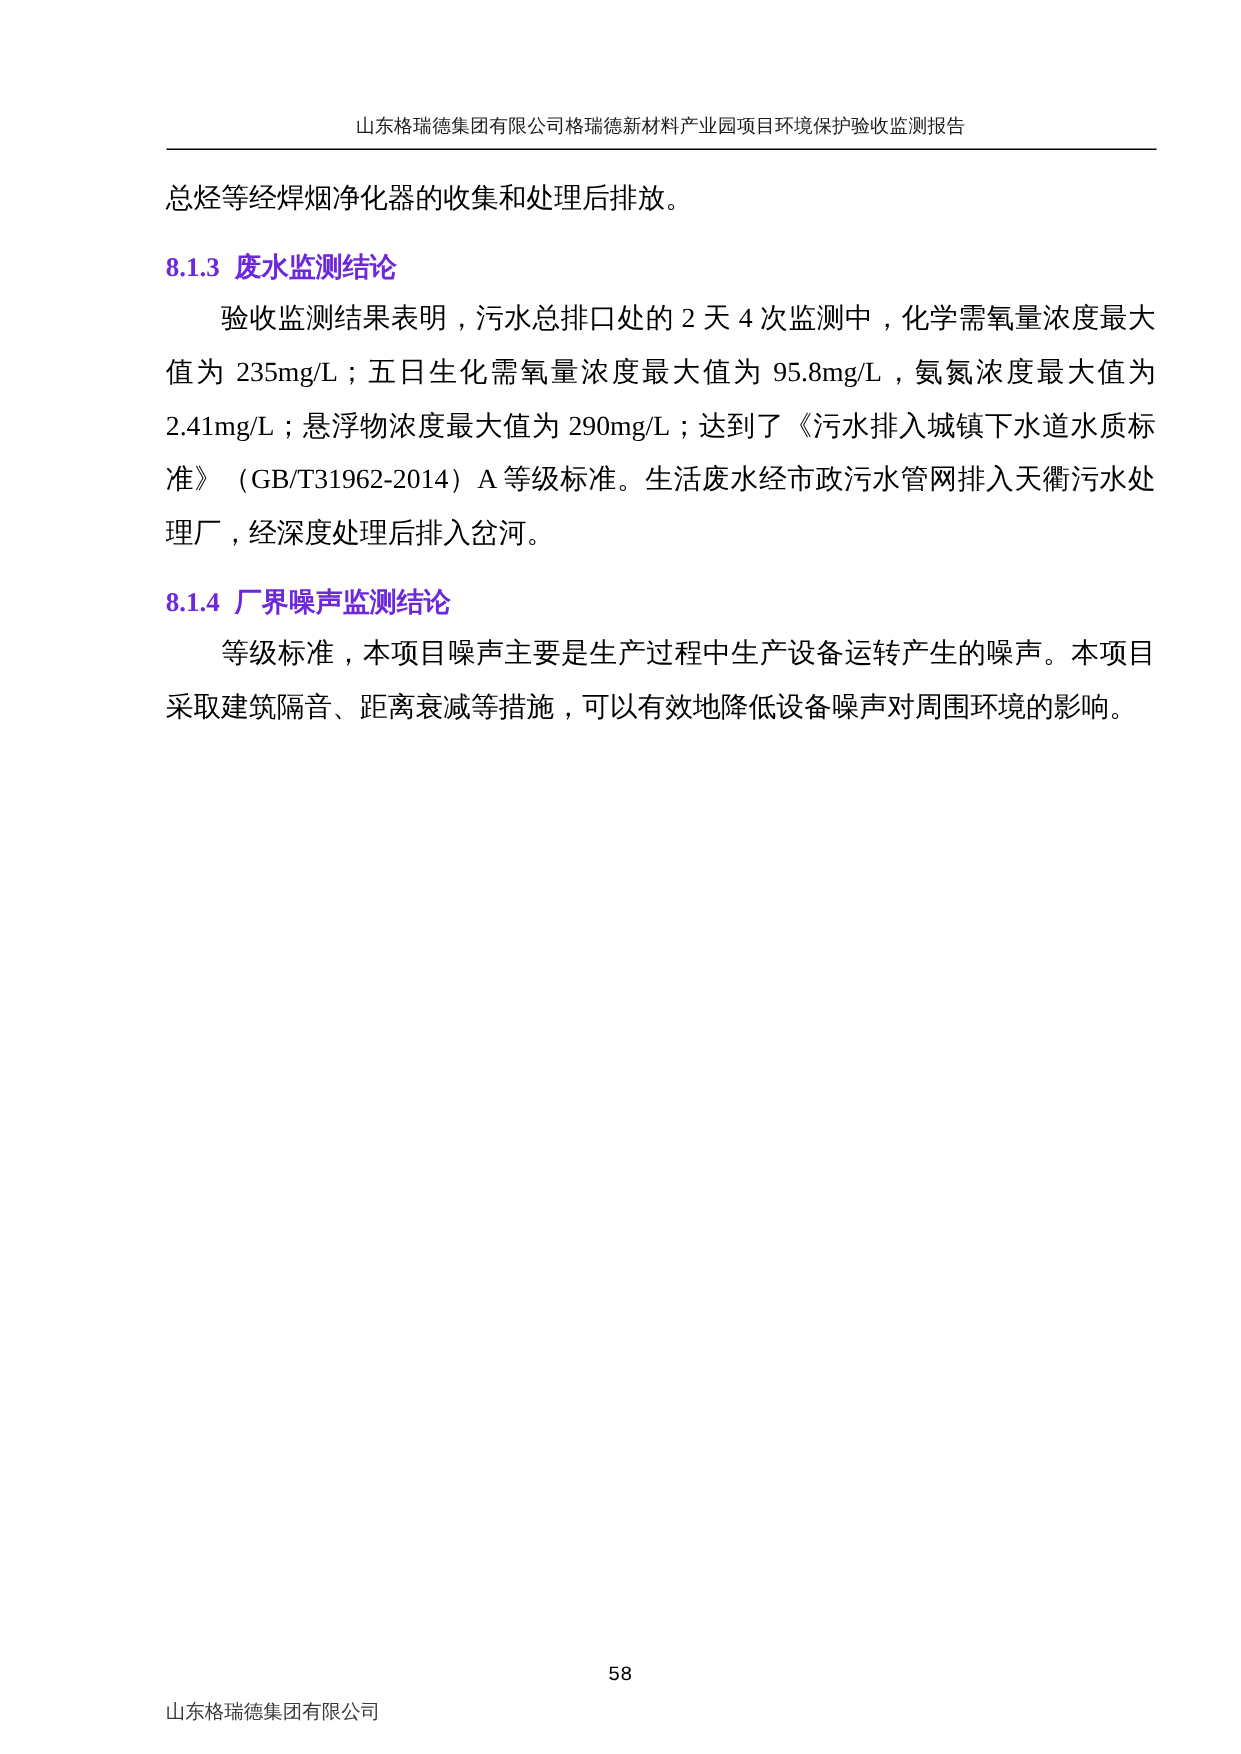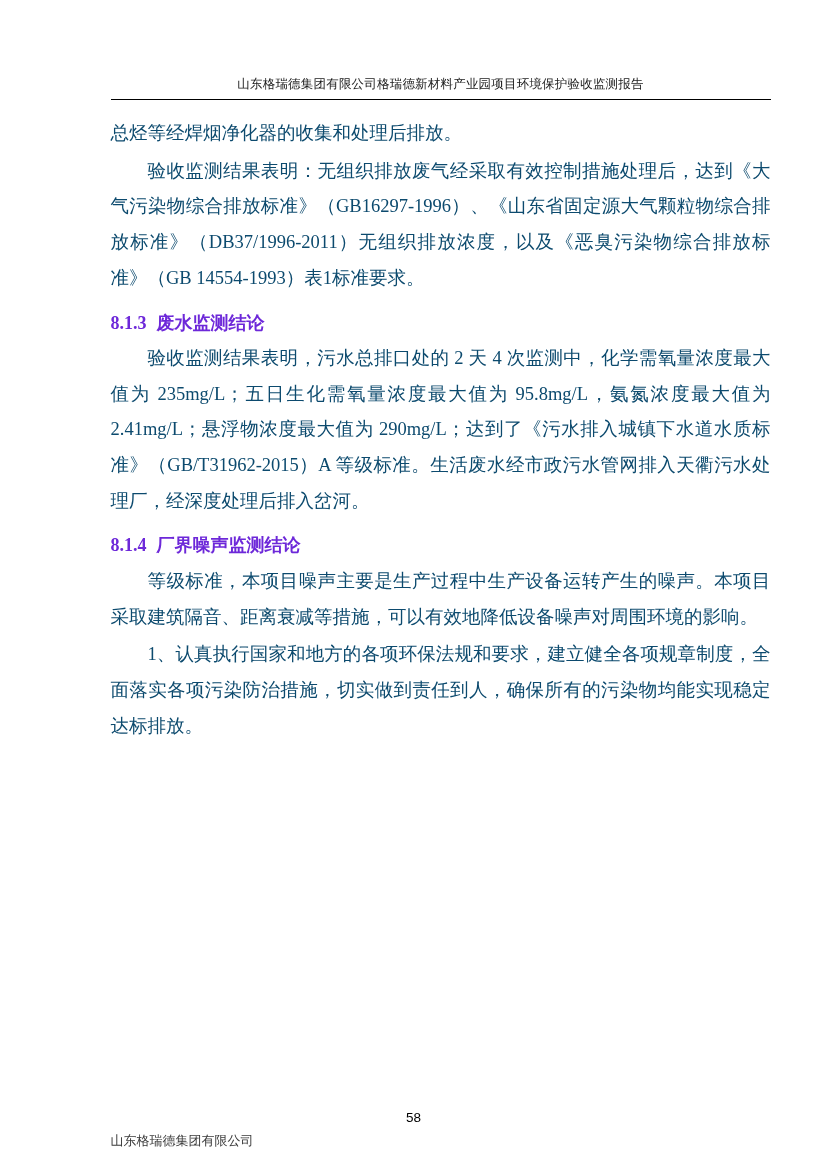--- a/index.html
+++ b/index.html
@@ -34,21 +34,21 @@
     font-family: "Liberation Serif", serif;
   }
   .header-rule {
     border-bottom: 1.1px solid #000000;
     margin-bottom: 16px;
   }
   p.body-text {
     margin: 0 0 2px 0;
     font-size: 18.5px;
     line-height: 1.93;
-    color: #0c4a6e;
+    color: #000000;
     text-align: justify;
     text-justify: inter-ideograph;
     font-family: "Liberation Serif", serif;
   }
   p.indent {
     text-indent: 2em;
   }
   h3.section-head {
     margin: 10px 0 2px 0;
     font-size: 18px;
@@ -62,21 +62,21 @@
     margin-right: 10px;
   }
   .page-number {
     position: absolute;
     left: 0;
     right: 0;
     top: 1094px;
     text-align: center;
     font-size: 13.5px;
     color: #000000;
-    font-family: Liberation Sans, sans-serif;
+    font-family: Liberation Mono, monospace;
   }
   .footer {
     position: absolute;
     left: 88px;
     top: 1116px;
     font-size: 13px;
     color: #3a3a3a;
     font-family: Liberation Sans, sans-serif;
   }
 </style>
@@ -85,38 +85,36 @@
 
 <div class="page">
 
   <div class="content">
 
     <div class="header">山东格瑞德集团有限公司格瑞德新材料产业园项目环境保护验收监测报告</div>
     <div class="header-rule"></div>
 
     <p class="body-text">总烃等经焊烟净化器的收集和处理后排放。</p>
 
-    <p class="body-text indent">验收监测结果表明：无组织排放废气经采取有效控制措施处理后，达到《大气污染物综合排放标准》（GB16297-1996）、《山东省固定源大气颗粒物综合排放标准》（DB37/1996-2011）无组织排放浓度，以及《恶臭污染物综合排放标准》（GB 14554-1993）表1标准要求。</p>
 
     <h3 class="section-head">
       <span class="num">8.1.3</span><span>废水监测结论</span>
     </h3>
 
-    <p class="body-text indent">验收监测结果表明，污水总排口处的 2 天 4 次监测中，化学需氧量浓度最大值为 235mg/L；五日生化需氧量浓度最大值为 95.8mg/L，氨氮浓度最大值为 2.41mg/L；悬浮物浓度最大值为 290mg/L；达到了《污水排入城镇下水道水质标准》（GB/T31962-2015）A 等级标准。生活废水经市政污水管网排入天衢污水处理厂，经深度处理后排入岔河。</p>
+    <p class="body-text indent">验收监测结果表明，污水总排口处的 2 天 4 次监测中，化学需氧量浓度最大值为 235mg/L；五日生化需氧量浓度最大值为 95.8mg/L，氨氮浓度最大值为 2.41mg/L；悬浮物浓度最大值为 290mg/L；达到了《污水排入城镇下水道水质标准》（GB/T31962-2014）A 等级标准。生活废水经市政污水管网排入天衢污水处理厂，经深度处理后排入岔河。</p>
 
     <h3 class="section-head">
       <span class="num">8.1.4</span><span>厂界噪声监测结论</span>
     </h3>
 
     <p class="body-text indent">等级标准，本项目噪声主要是生产过程中生产设备运转产生的噪声。本项目采取建筑隔音、距离衰减等措施，可以有效地降低设备噪声对周围环境的影响。</p>
 
 
 
 
 
-    <p class="body-text indent">1、认真执行国家和地方的各项环保法规和要求，建立健全各项规章制度，全面落实各项污染防治措施，切实做到责任到人，确保所有的污染物均能实现稳定达标排放。</p>
 
   </div>
 
   <div class="page-number">58</div>
   <div class="footer">山东格瑞德集团有限公司</div>
 
 </div>
 
 </body></html>

